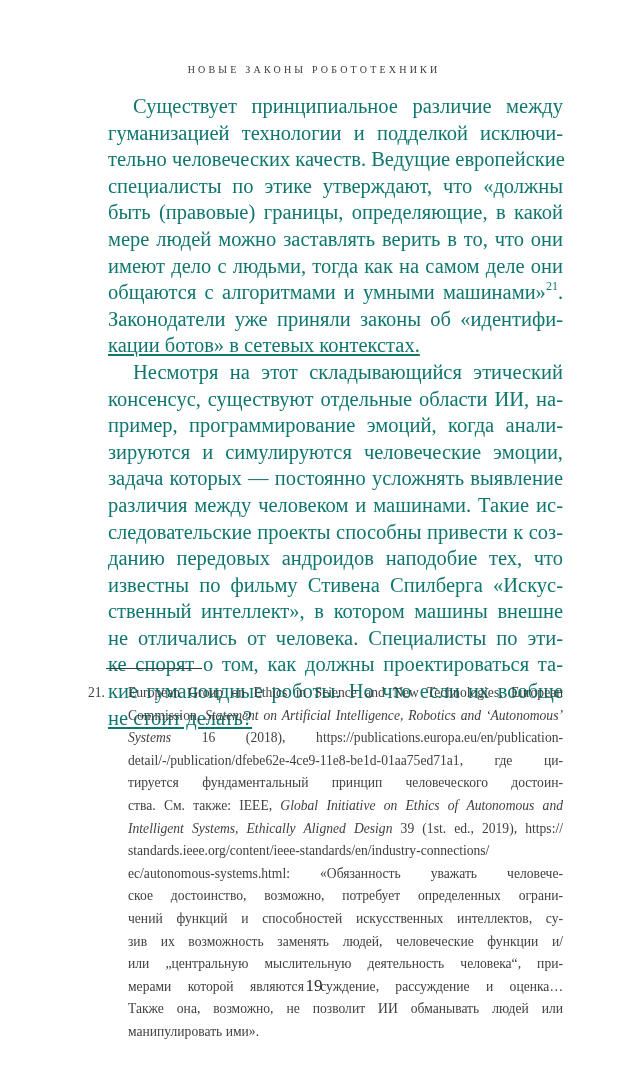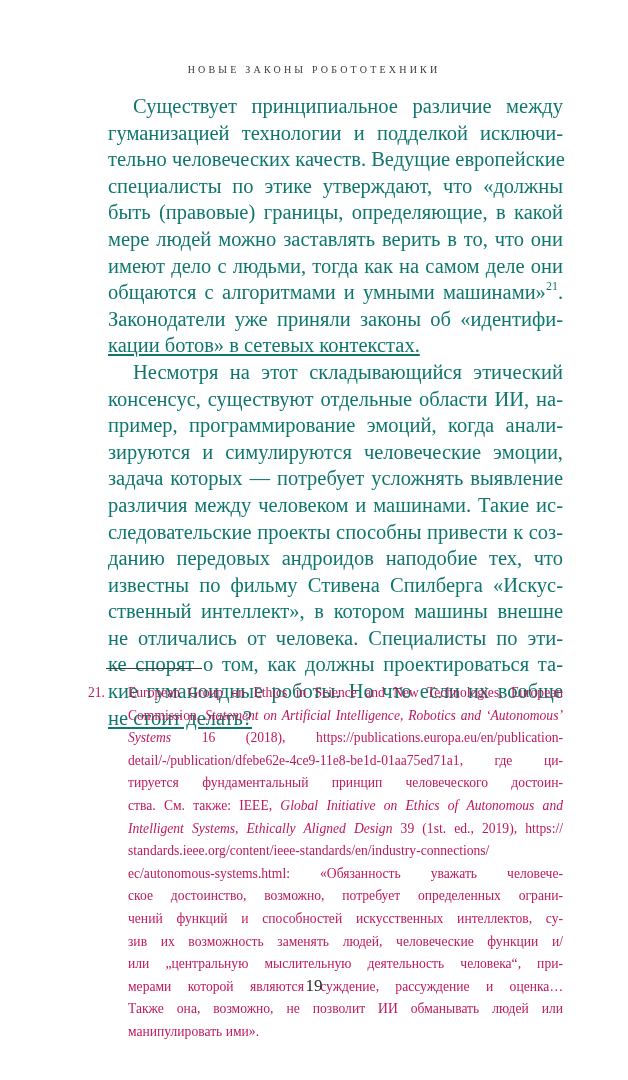--- a/index.html
+++ b/index.html
@@ -68,21 +68,21 @@
       height: 0;
       border-top: 1px solid #3a3a3a;
     }
     .footnotes {
       position: absolute;
       top: 682px;
       left: 128px;
       width: 435px;
       font-size: 13.6px;
       line-height: 22.6px;
-      color: #be185d;
+      color: #404040;
     }
     .fn-num {
       position: absolute;
       left: -40px;
       top: 0;
     }
     .fn-line {
       display: block;
       text-align: justify;
       text-align-last: justify;
@@ -118,21 +118,21 @@
     <span class="line">имеют дело с людьми, тогда как на самом деле они</span>
     <span class="line"><span>общаются с алгоритмами и умными машинами»</span><sup class="fnref">21</sup><span>.</span></span>
     <span class="line">Законодатели уже приняли законы об «идентифи-</span>
     <span class="line last">кации ботов» в сетевых контекстах.</span>
   </p>
   <p class="para">
     <span class="line first">Несмотря на этот складывающийся этический</span>
     <span class="line">консенсус, существуют отдельные области ИИ, на-</span>
     <span class="line">пример, программирование эмоций, когда анали-</span>
     <span class="line">зируются и симулируются человеческие эмоции,</span>
-    <span class="line">задача которых — потребует усложнять выявление</span>
+    <span class="line">задача которых — постоянно усложнять выявление</span>
     <span class="line">различия между человеком и машинами. Такие ис-</span>
     <span class="line">следовательские проекты способны привести к соз-</span>
     <span class="line">данию передовых андроидов наподобие тех, что</span>
     <span class="line">известны по фильму Стивена Спилберга «Искус-</span>
     <span class="line">ственный интеллект», в котором машины внешне</span>
     <span class="line">не отличались от человека. Специалисты по эти-</span>
     <span class="line">ке спорят о том, как должны проектироваться та-</span>
     <span class="line">кие гуманоидные роботы. Но что если их вообще</span>
     <span class="line last">не стоит делать?</span>
   </p>

